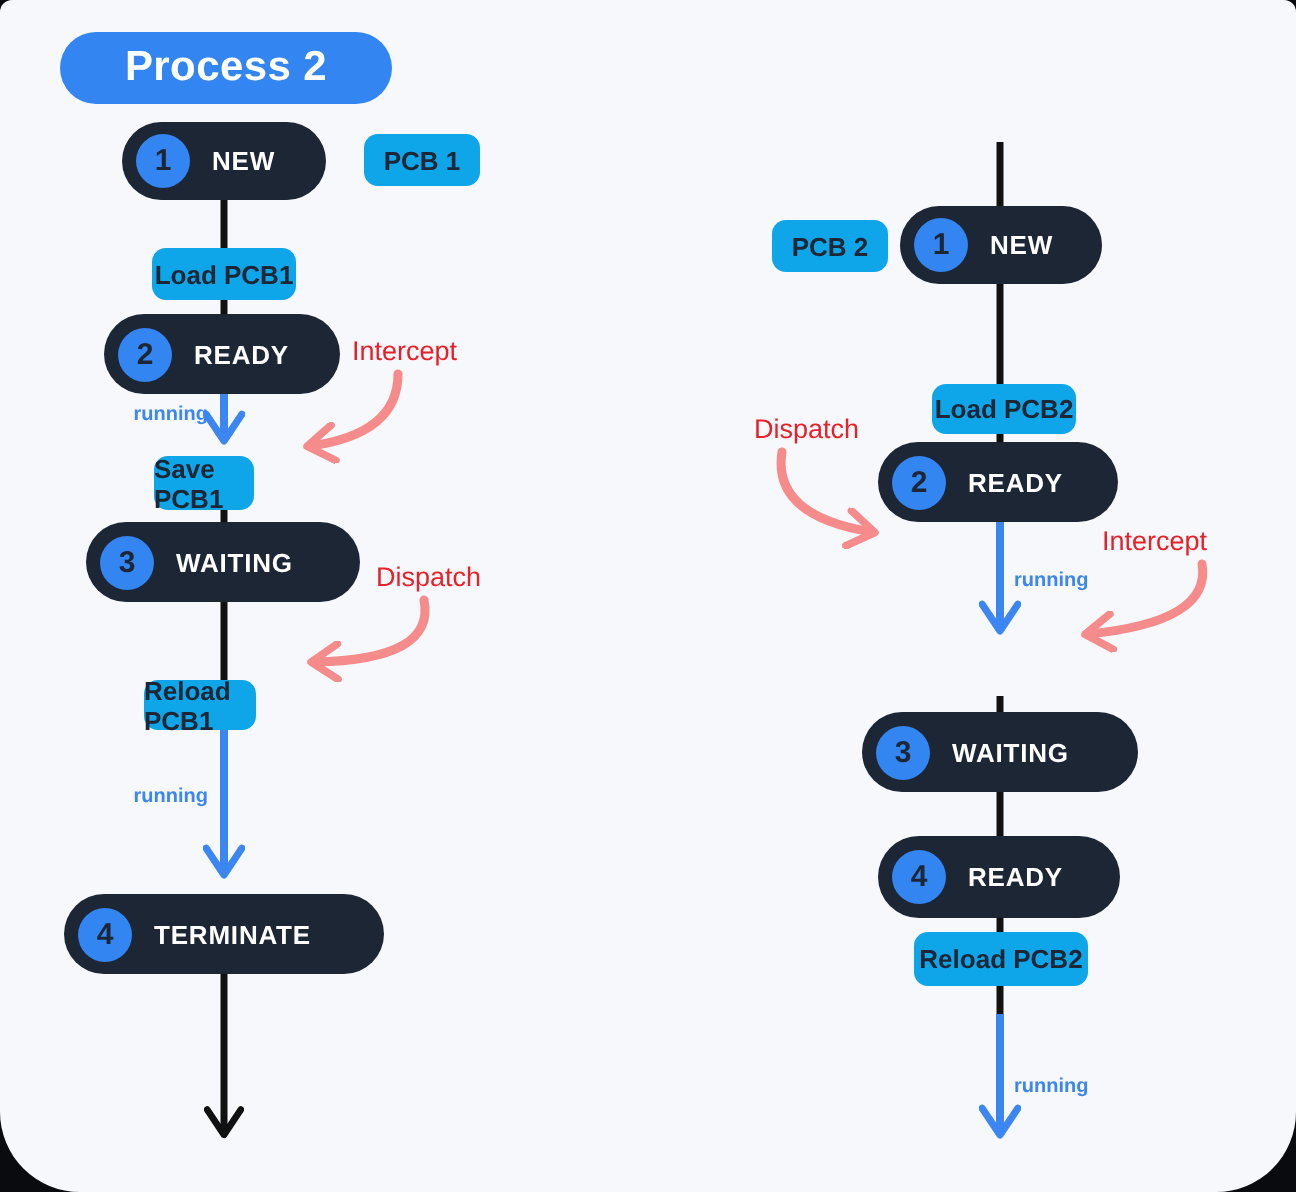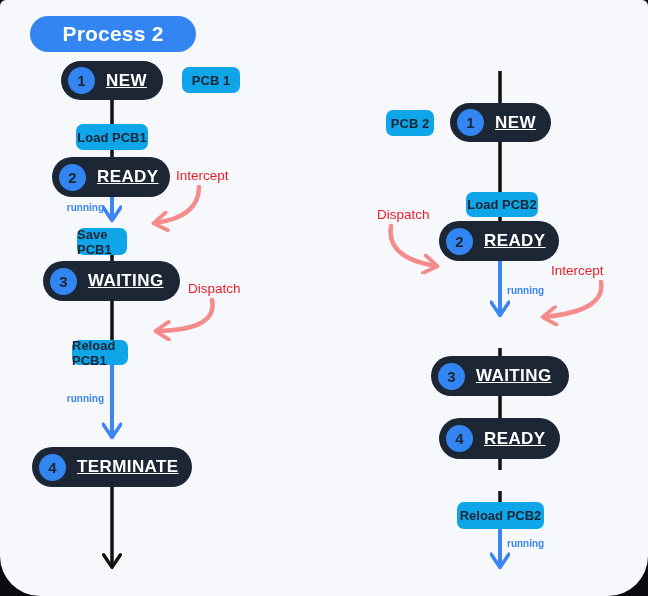--- a/index.html
+++ b/index.html
@@ -31,22 +31,22 @@
     padding-left:7px;box-sizing:border-box;
   }
   .numcircle{
     width:27px;height:27px;border-radius:50%;
     background:#3385f2;color:#1c2634;
     font-size:15px;font-weight:bold;
     display:flex;align-items:center;justify-content:center;
     flex:0 0 27px;
   }
   .state-label{
-    color:#ffffff;font-size:17px;font-weight:bold;
-    margin-left:11px;letter-spacing:0.4px;text-decoration:underline;
+    color:#ffffff;font-size:13px;font-weight:bold;
+    margin-left:11px;letter-spacing:0.4px;
   }
   .badge{
     position:absolute;
     background:#0ea5e9;color:#1c2634;
     border-radius:7px;
     font-size:13px;font-weight:bold;
     display:flex;align-items:center;justify-content:center;
     box-sizing:border-box;
   }
   .red-label{
@@ -127,21 +127,21 @@
 
   <div class="badge" style="left:72px;top:340px;width:56px;height:25px;">Reload PCB1</div>
   <div class="blue-label ra" style="left:40px;top:393px;width:64px;">running</div>
 
   <div class="state" style="left:32px;top:447px;width:160px;">
     <span class="numcircle">4</span>
     <span class="state-label">TERMINATE</span>
   </div>
 
 
-  <div class="badge" style="left:386px;top:110px;width:48px;height:26px;">PCB 2</div>
+  <div class="badge" style="left:386px;top:110px;width:58px;height:26px;">PCB 2</div>
   <div class="state" style="left:450px;top:103px;width:101px;height:39px;">
     <span class="numcircle">1</span>
     <span class="state-label">NEW</span>
   </div>
 
   <div class="badge" style="left:466px;top:192px;width:72px;height:25px;">Load PCB2</div>
   <div class="red-label" style="left:377px;top:207px;">Dispatch</div>
 
   <div class="state" style="left:439px;top:221px;width:120px;">
     <span class="numcircle">2</span>
@@ -155,16 +155,16 @@
   <div class="state" style="left:431px;top:356px;width:138px;">
     <span class="numcircle">3</span>
     <span class="state-label">WAITING</span>
   </div>
 
   <div class="state" style="left:439px;top:418px;width:121px;height:41px;">
     <span class="numcircle">4</span>
     <span class="state-label">READY</span>
   </div>
 
-  <div class="badge" style="left:457px;top:466px;width:87px;height:27px;margin-top:36px;">Reload PCB2</div>
+  <div class="badge" style="left:457px;top:466px;width:87px;height:27px;">Reload PCB2</div>
   <div class="blue-label" style="left:507px;top:538px;">running</div>
 
 </div>
 
 </body></html>

